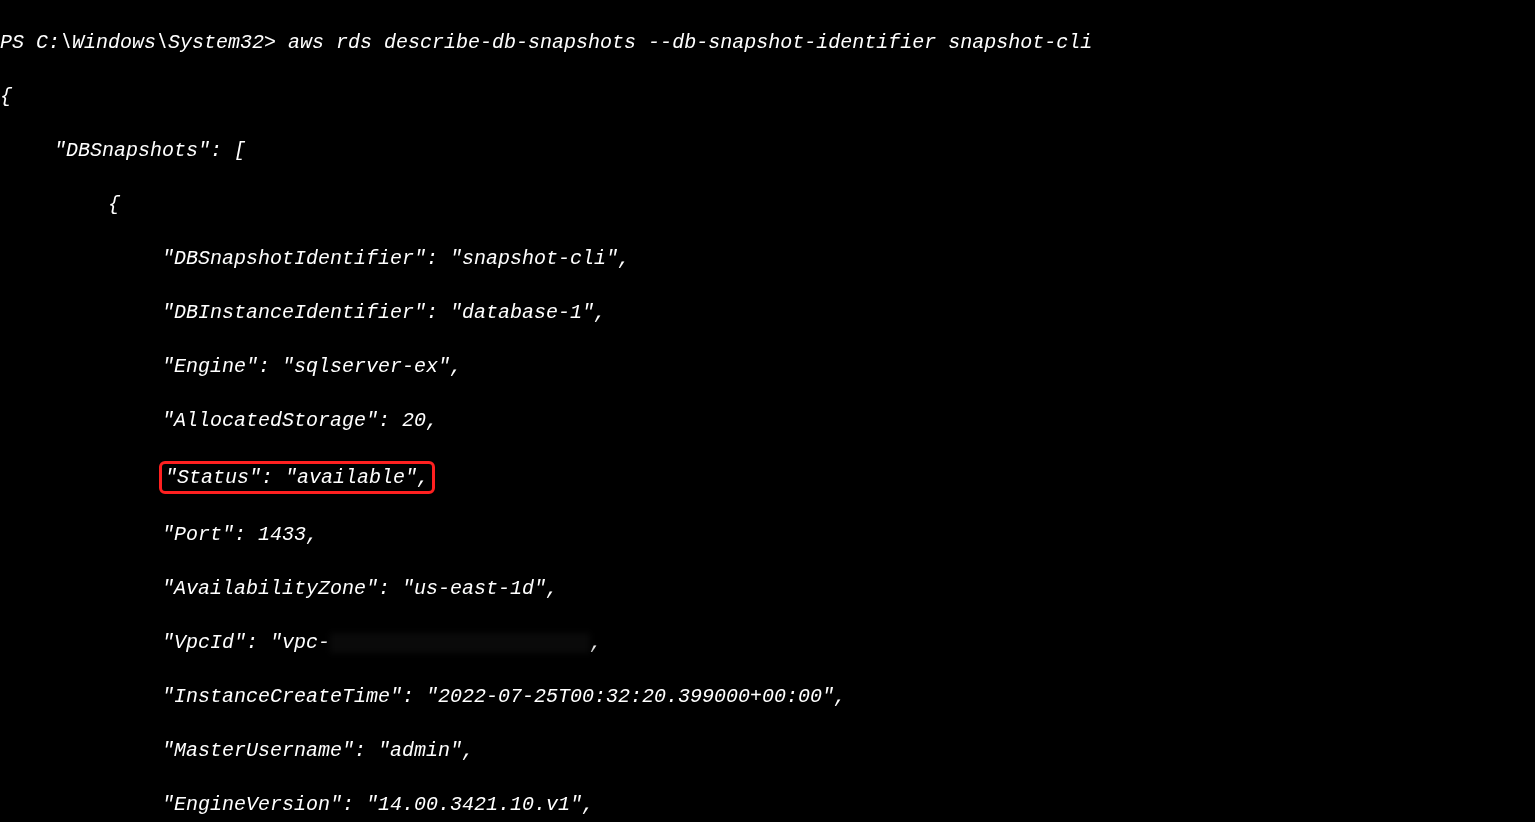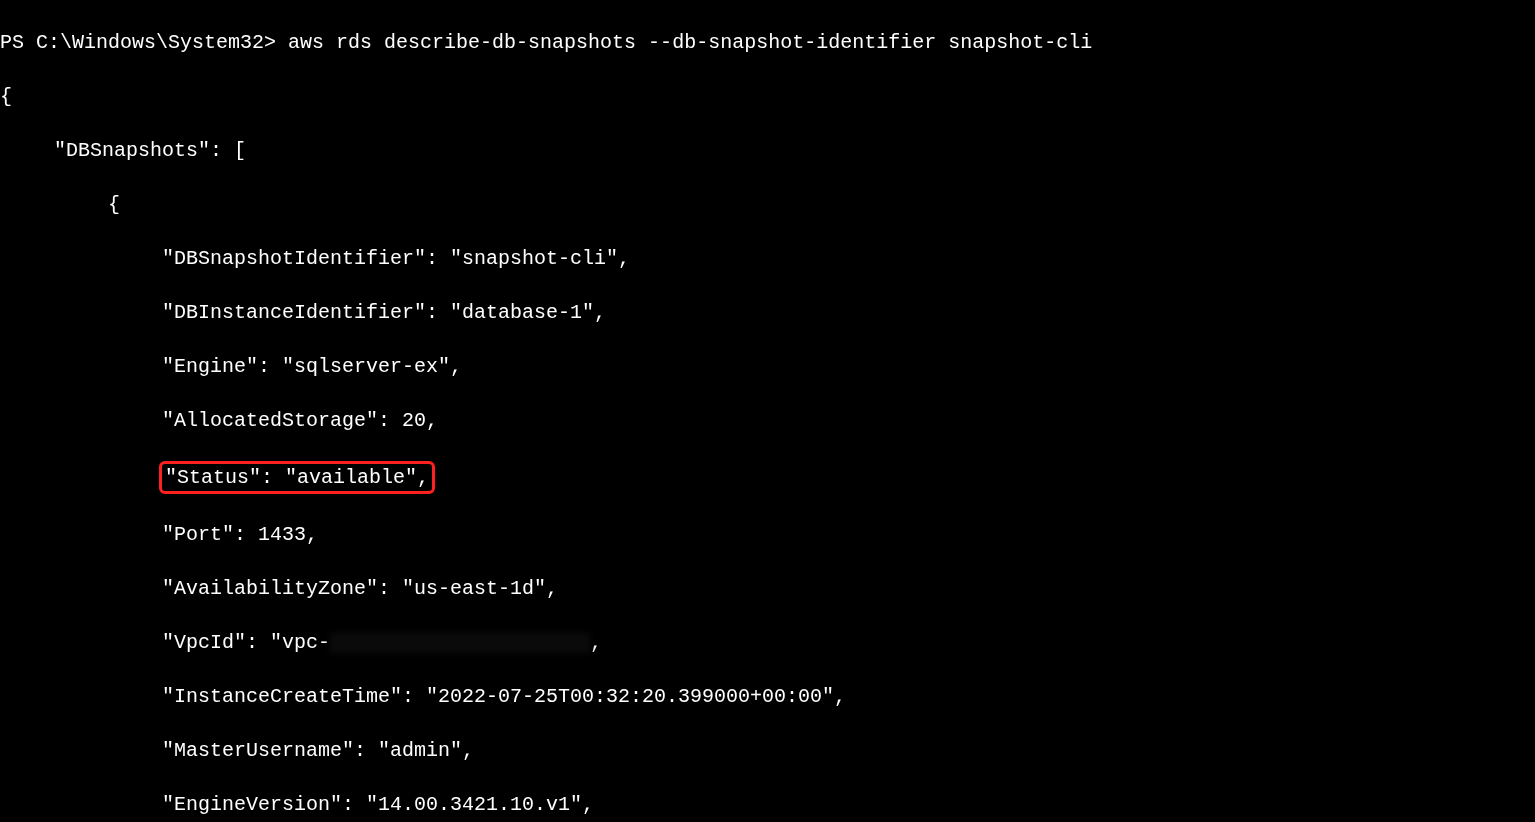--- a/index.html
+++ b/index.html
@@ -36,21 +36,21 @@
       display: inline-block;
       vertical-align: middle;
       filter: blur(3px);
       height: 20px;
     }
     .redact-vpc { width: 260px; }
     .indent0 { padding-left: 0; }
     .indent1 { padding-left: 54px; }
     .indent2 { padding-left: 108px; }
     .indent3 { padding-left: 162px; }
-    .line { display: block; }
+    .line { display: block; font-style: italic; }
   </style>
 </head>
 <body>
 
 <div class="terminal">
 <span class="line prompt-line"><span>PS C:\Windows\System32&gt;</span> <span>aws rds describe-db-snapshots --db-snapshot-identifier snapshot-cli</span></span>
 <span class="line indent0">{</span>
 <span class="line indent1">"DBSnapshots": [</span>
 <span class="line indent2">{</span>
 <span class="line indent3">"DBSnapshotIdentifier": "snapshot-cli",</span>

